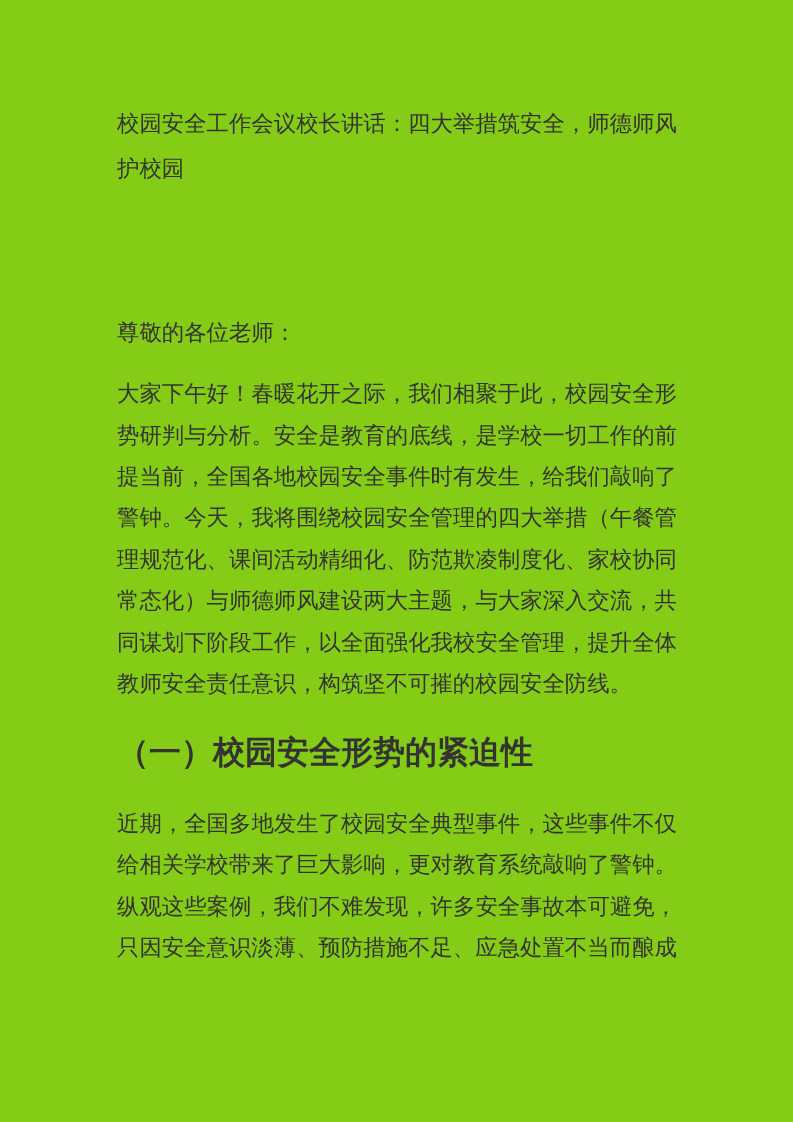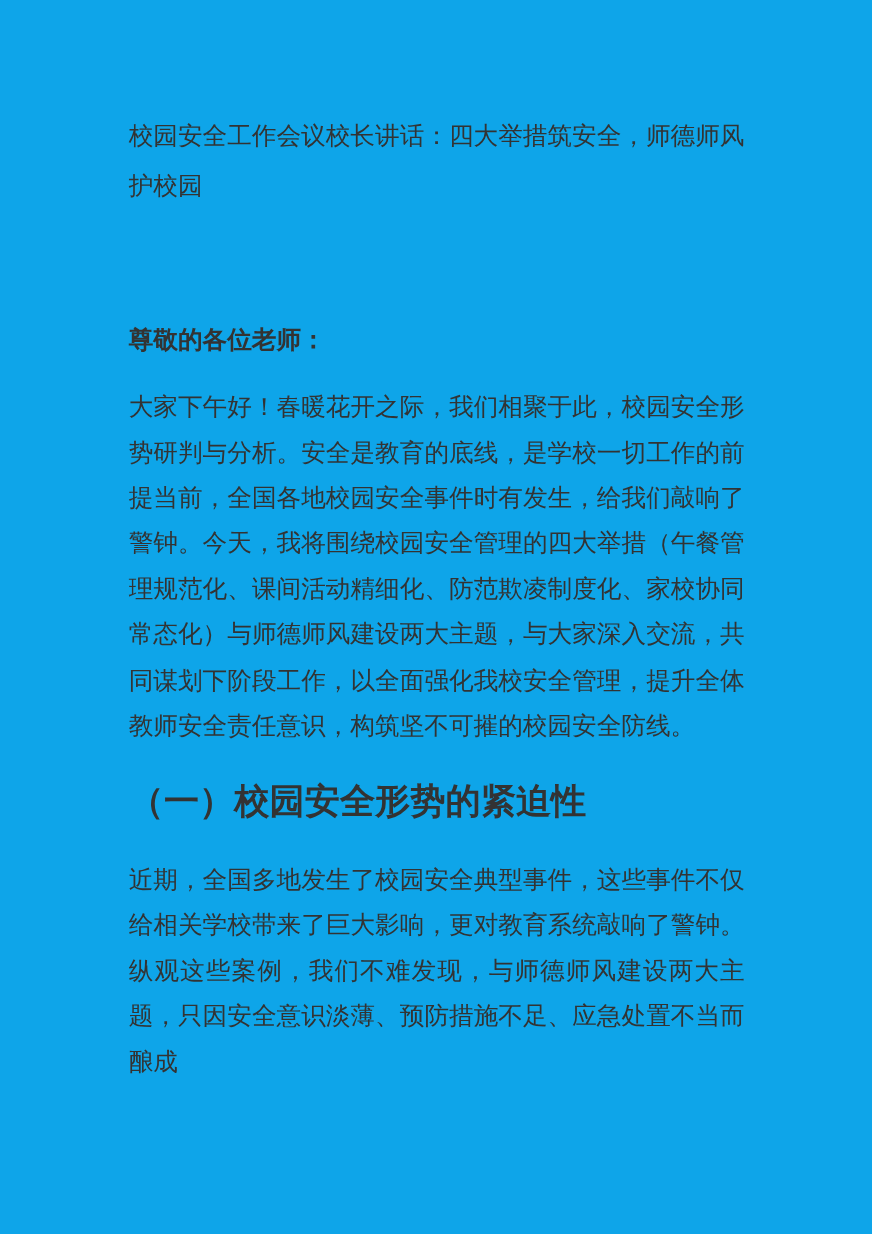--- a/index.html
+++ b/index.html
@@ -4,44 +4,43 @@
   <style>
     html, body {
       margin: 0;
       padding: 0;
       background: #ffffff;
     }
     .page {
       position: relative;
       width: 793px;
       height: 1122px;
-      background: #0ea5e9;
+      background: #84cc16;
       overflow: hidden;
       color: #333333;
       font-family: "Liberation Sans", "DejaVu Sans", sans-serif;
     }
     .content {
       display: flex;
       flex-direction: column;
       box-sizing: border-box;
       height: 100%;
       padding: 102px 116px 0 117px;
     }
     .doc-title {
       margin: 0;
       font-size: 22.4px;
       font-weight: 400;
       line-height: 2.0;
       text-align: left;
     }
     .salutation {
-      margin: 96px 0 0 0;
+      margin: 120px 0 0 0;
       font-size: 22.4px;
       line-height: 1.85;
-      font-weight: bold;
     }
     .body-para {
       margin: 20px 0 0 0;
       font-size: 22.4px;
       line-height: 1.85;
       text-align: justify;
     }
     .section-heading {
       margin: 13px 0 0 0;
       font-size: 24px;
@@ -66,16 +65,16 @@
 
     <h1 class="doc-title">校园安全工作会议校长讲话：四大举措筑安全，师德师风护校园</h1>
 
     <p class="salutation">尊敬的各位老师：</p>
 
     <p class="body-para">大家下午好！春暖花开之际，我们相聚于此，校园安全形势研判与分析。安全是教育的底线，是学校一切工作的前提当前，全国各地校园安全事件时有发生，给我们敲响了警钟。今天，我将围绕校园安全管理的四大举措（午餐管理规范化、课间活动精细化、防范欺凌制度化、家校协同常态化）与师德师风建设两大主题，与大家深入交流，共同谋划下阶段工作，以全面强化我校安全管理，提升全体教师安全责任意识，构筑坚不可摧的校园安全防线。</p>
 
 
     <h3 class="subsection-heading">（一）校园安全形势的紧迫性</h3>
 
-    <p class="body-para subsection-para">近期，全国多地发生了校园安全典型事件，这些事件不仅给相关学校带来了巨大影响，更对教育系统敲响了警钟。纵观这些案例，我们不难发现，与师德师风建设两大主题，只因安全意识淡薄、预防措施不足、应急处置不当而酿成</p>
+    <p class="body-para subsection-para">近期，全国多地发生了校园安全典型事件，这些事件不仅给相关学校带来了巨大影响，更对教育系统敲响了警钟。纵观这些案例，我们不难发现，许多安全事故本可避免，只因安全意识淡薄、预防措施不足、应急处置不当而酿成</p>
 
   </div>
 </div>
 
 </body></html>

